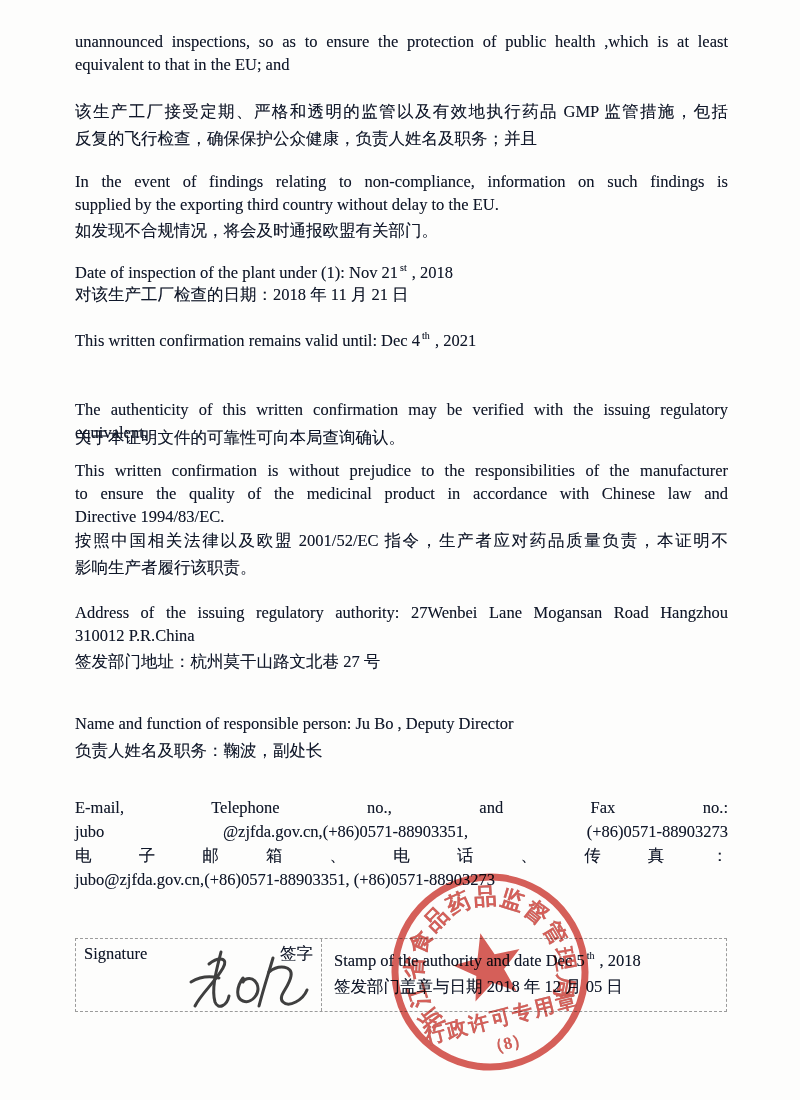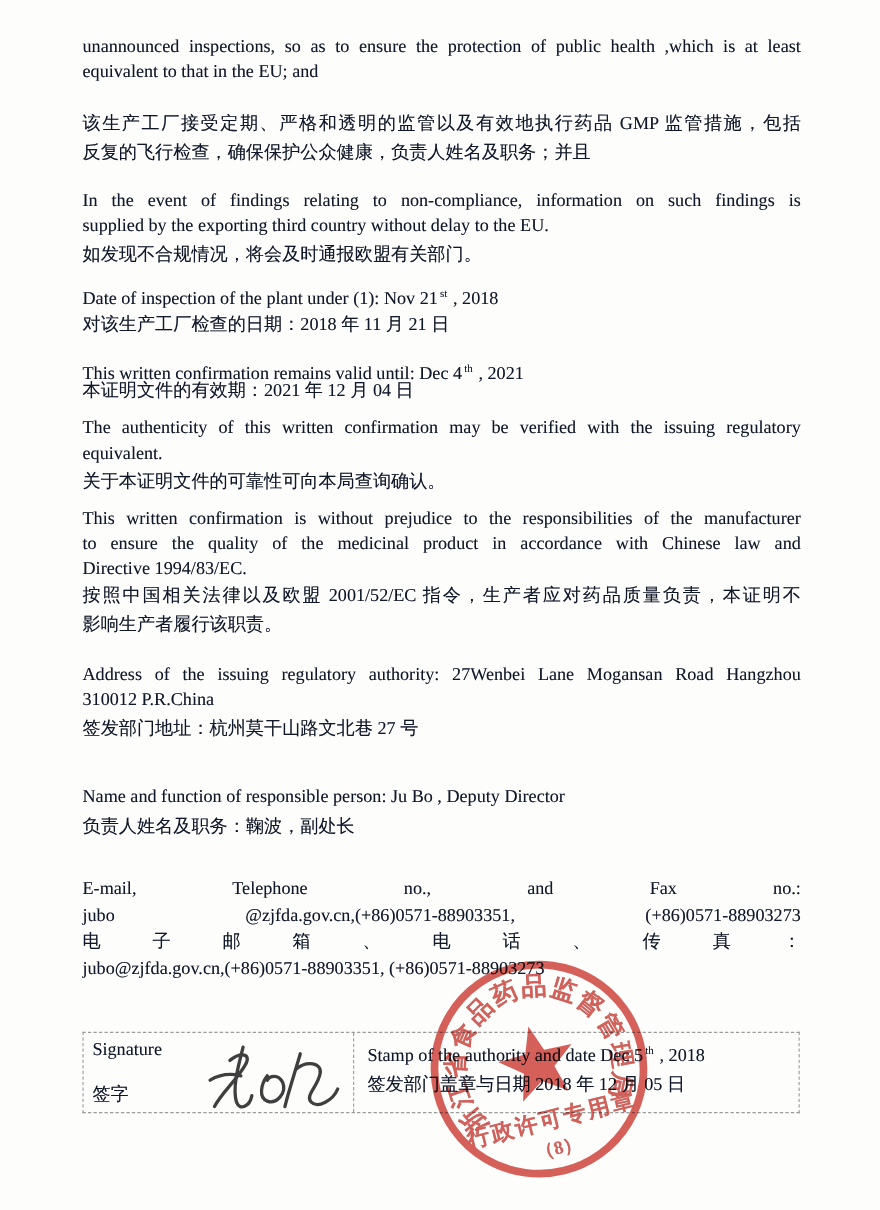--- a/index.html
+++ b/index.html
@@ -14,21 +14,21 @@
   .lines>div{text-align:justify;text-align-last:justify;}
   .lines>div:last-child{text-align-last:left;}
   .lines-left>div{text-align:left;}
   sup.ord{font-size:10px;vertical-align:super;margin-left:2px;margin-right:1px;}
   .sig-table{
     position:absolute;left:75px;top:938px;width:652px;height:74px;
     display:flex;border:1px dashed #9b9b9b;box-sizing:border-box;background:transparent;
   }
   .sig-cell{
     width:245px;box-sizing:border-box;padding:4px 8px 5px 8px;
-    display:flex;flex-direction:column;justify-content:space-between;
+    display:flex;flex-direction:row;justify-content:space-between;
     font-size:16.5px;line-height:22px;
   }
   .stamp-cell{
     flex:1;box-sizing:border-box;border-left:1px dashed #9b9b9b;
     padding:4px 4px 0 12px;font-size:16.5px;line-height:26px;
   }
   .sig-scribble{position:absolute;left:185px;top:948px;pointer-events:none;}
   .stamp-wrap{
     position:absolute;left:360px;top:842px;width:260px;height:260px;
     transform:rotate(-14deg);opacity:.83;mix-blend-mode:multiply;pointer-events:none;
@@ -57,23 +57,22 @@
   <div class="blk zh" style="top:217px">如发现不合规情况，将会及时通报欧盟有关部门。</div>
 
   <div class="blk en" style="top:256px">
     <span>Date of inspection of the plant under (1): Nov 21</span><sup class="ord">st</sup><span> , 2018</span>
   </div>
   <div class="blk zh" style="top:281px">对该生产工厂检查的日期：2018 年 11 月 21 日</div>
 
   <div class="blk en" style="top:324px">
     <span>This written confirmation remains valid until: Dec 4</span><sup class="ord">th</sup><span> , 2021</span>
   </div>
-  <div class="blk zh" style="top:341px">本证明文件的有效期：2021 年 12 月 04 日</div>
 
-  <div class="blk en lines" style="top:377px">
+  <div class="blk en lines" style="top:398px">
       <div>The authenticity of this written confirmation may be verified with the issuing regulatory</div>
       <div>equivalent.</div>
     </div>
   <div class="blk zh" style="top:424px">关于本证明文件的可靠性可向本局查询确认。</div>
 
   <div class="blk en lines" style="top:459px">
       <div>This written confirmation is without prejudice to the responsibilities of the manufacturer</div>
       <div>to ensure the quality of the medicinal product in accordance with Chinese law and</div>
       <div>Directive 1994/83/EC.</div>
     </div>

